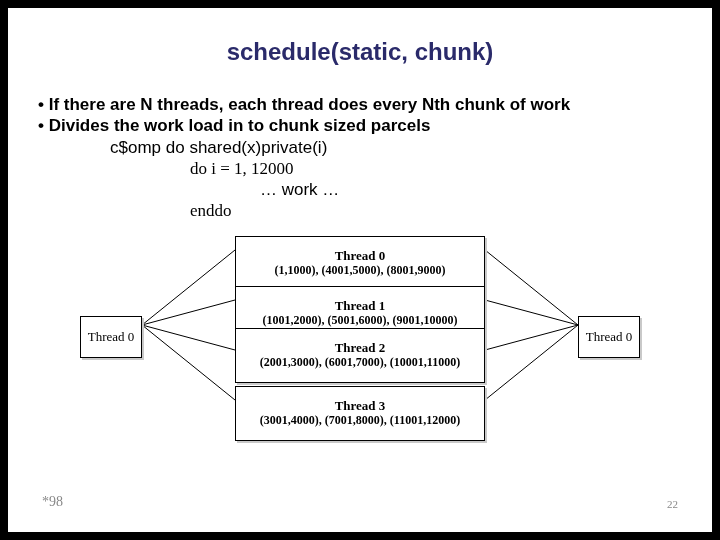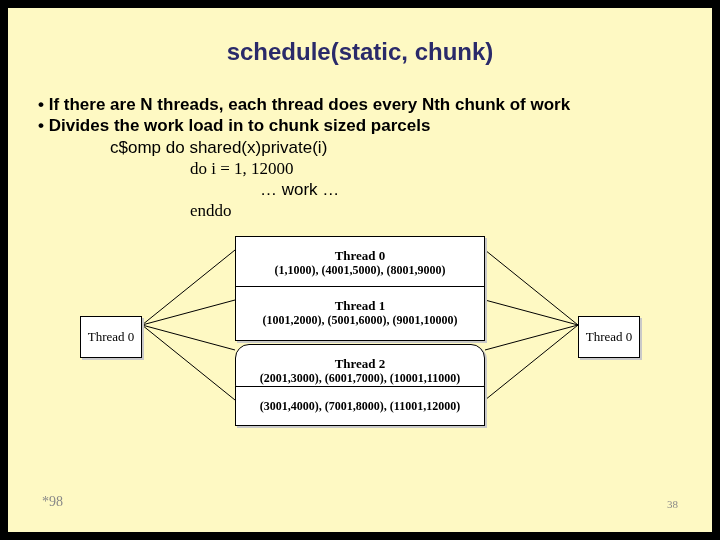--- a/index.html
+++ b/index.html
@@ -9,21 +9,21 @@
     width: 720px;
     height: 540px;
     background: #000;
     font-family: Arial, Helvetica, sans-serif;
     position: relative;
     overflow: hidden;
   }
   .slide {
     position: absolute;
     top: 8px; left: 8px; right: 8px; bottom: 8px;
-    background: #fef9c3;
+    background: #ffffff;
     padding: 20px 30px;
   }
   .title {
     color: #2a2a6a;
     font-weight: bold;
     font-size: 24px;
     text-align: center;
     margin: 10px 0 28px 0;
   }
   .bullets { font-size: 17px; font-weight: bold; color: #000; line-height: 1.25; }
@@ -53,21 +53,21 @@
   .thread-left  { left: 0;   top: 80px; width: 62px; }
   .thread-right { right: 0;  top: 80px; width: 62px; }
   .thread-mid {
     left: 155px; width: 250px;
     line-height: 1.15;
   }
   .thread-mid b { font-weight: bold; display:block; }
   .thread-mid span { font-size: 12px; font-weight: bold; }
   .tm0 { top: 0px; }
   .tm1 { top: 50px; }
-  .tm2 { top: 108px; border-radius: 14px; }
+  .tm2 { top: 92px; }
   .tm3 { top: 150px; }
   svg.wires { position:absolute; left:0; top:0; width:560px; height:200px; pointer-events:none; }
 
   .footer-left {
     position:absolute; left:34px; bottom:22px;
     font-family:"Times New Roman",serif; font-size:14px; color:#888;
   }
   .footer-right {
     position:absolute; right:34px; bottom:22px;
     font-family:"Times New Roman",serif; font-size:11px; color:#888;
@@ -115,19 +115,20 @@
     </div>
     <div class="thread-box thread-mid tm1">
       <b>Thread 1</b>
       <span>(1001,2000), (5001,6000), (9001,10000)</span>
     </div>
     <div class="thread-box thread-mid tm2">
       <b>Thread 2</b>
       <span>(2001,3000), (6001,7000), (10001,11000)</span>
     </div>
     <div class="thread-box thread-mid tm3">
+      <b>Thread 3</b>
       <span>(3001,4000), (7001,8000), (11001,12000)</span>
     </div>
   </div>
 
   <div class="footer-left">*98</div>
-  <div class="footer-right">38</div>
+  <div class="footer-right">22</div>
 </div>
 
 </body></html>

